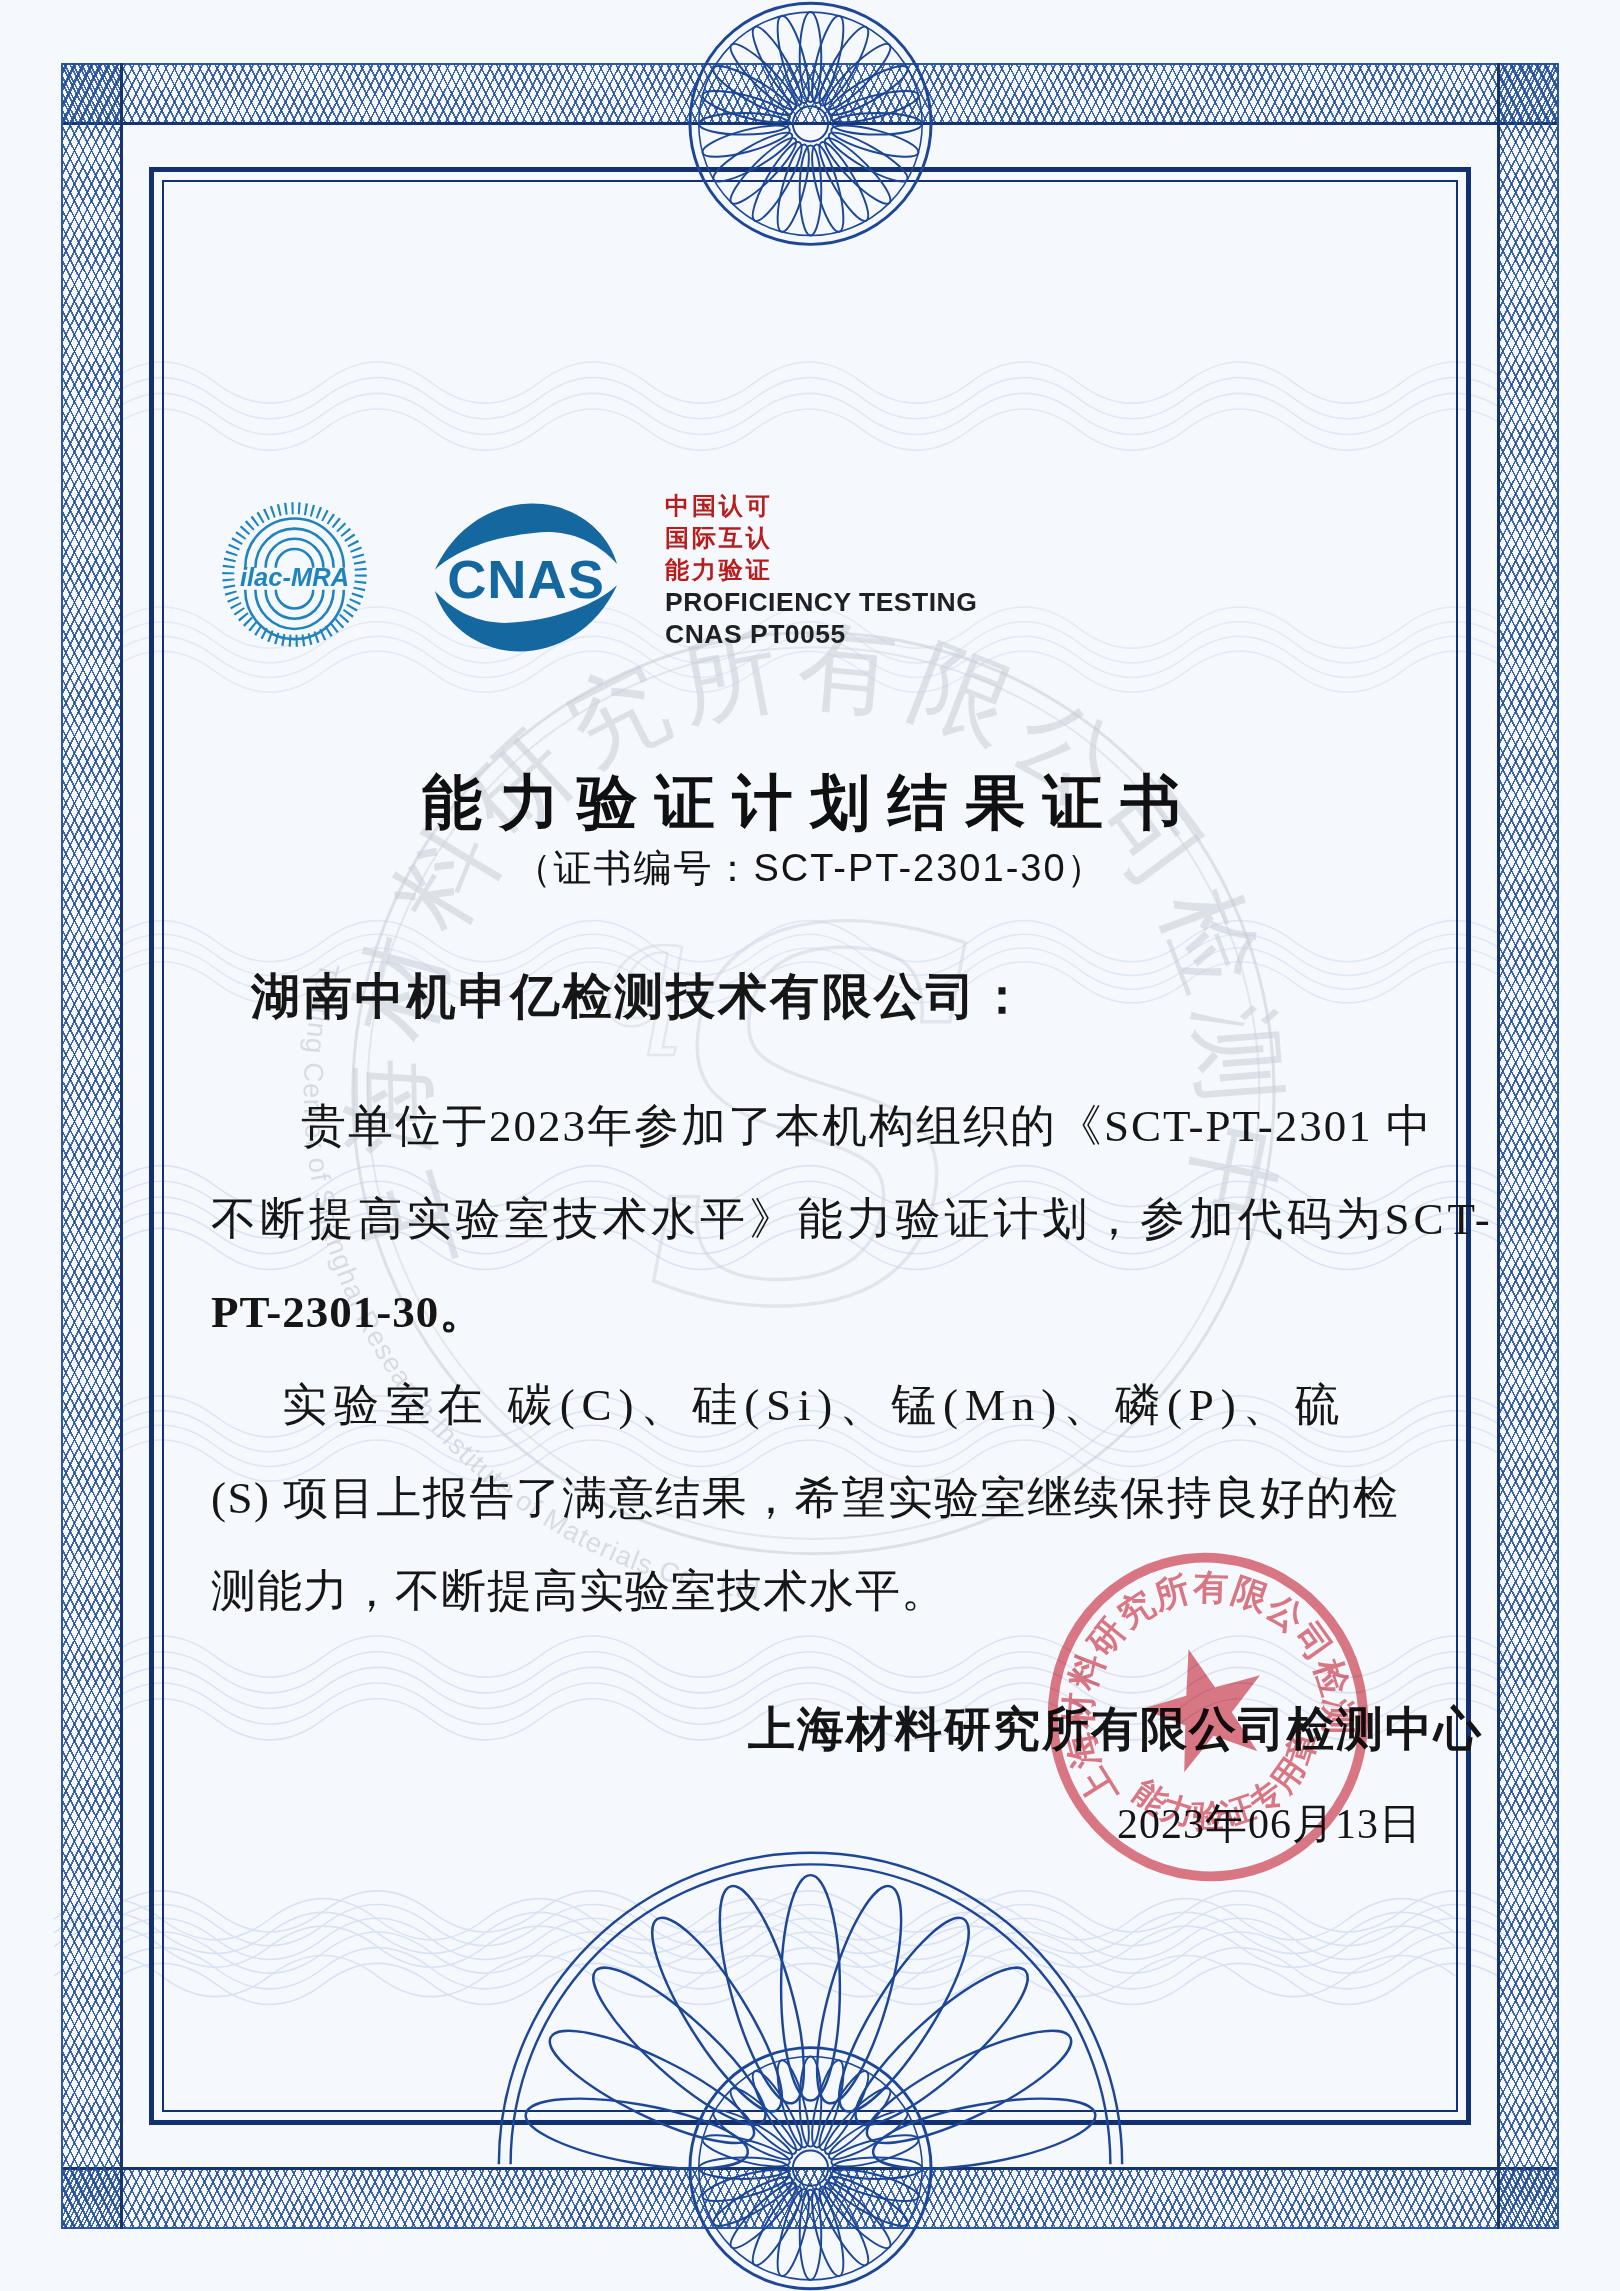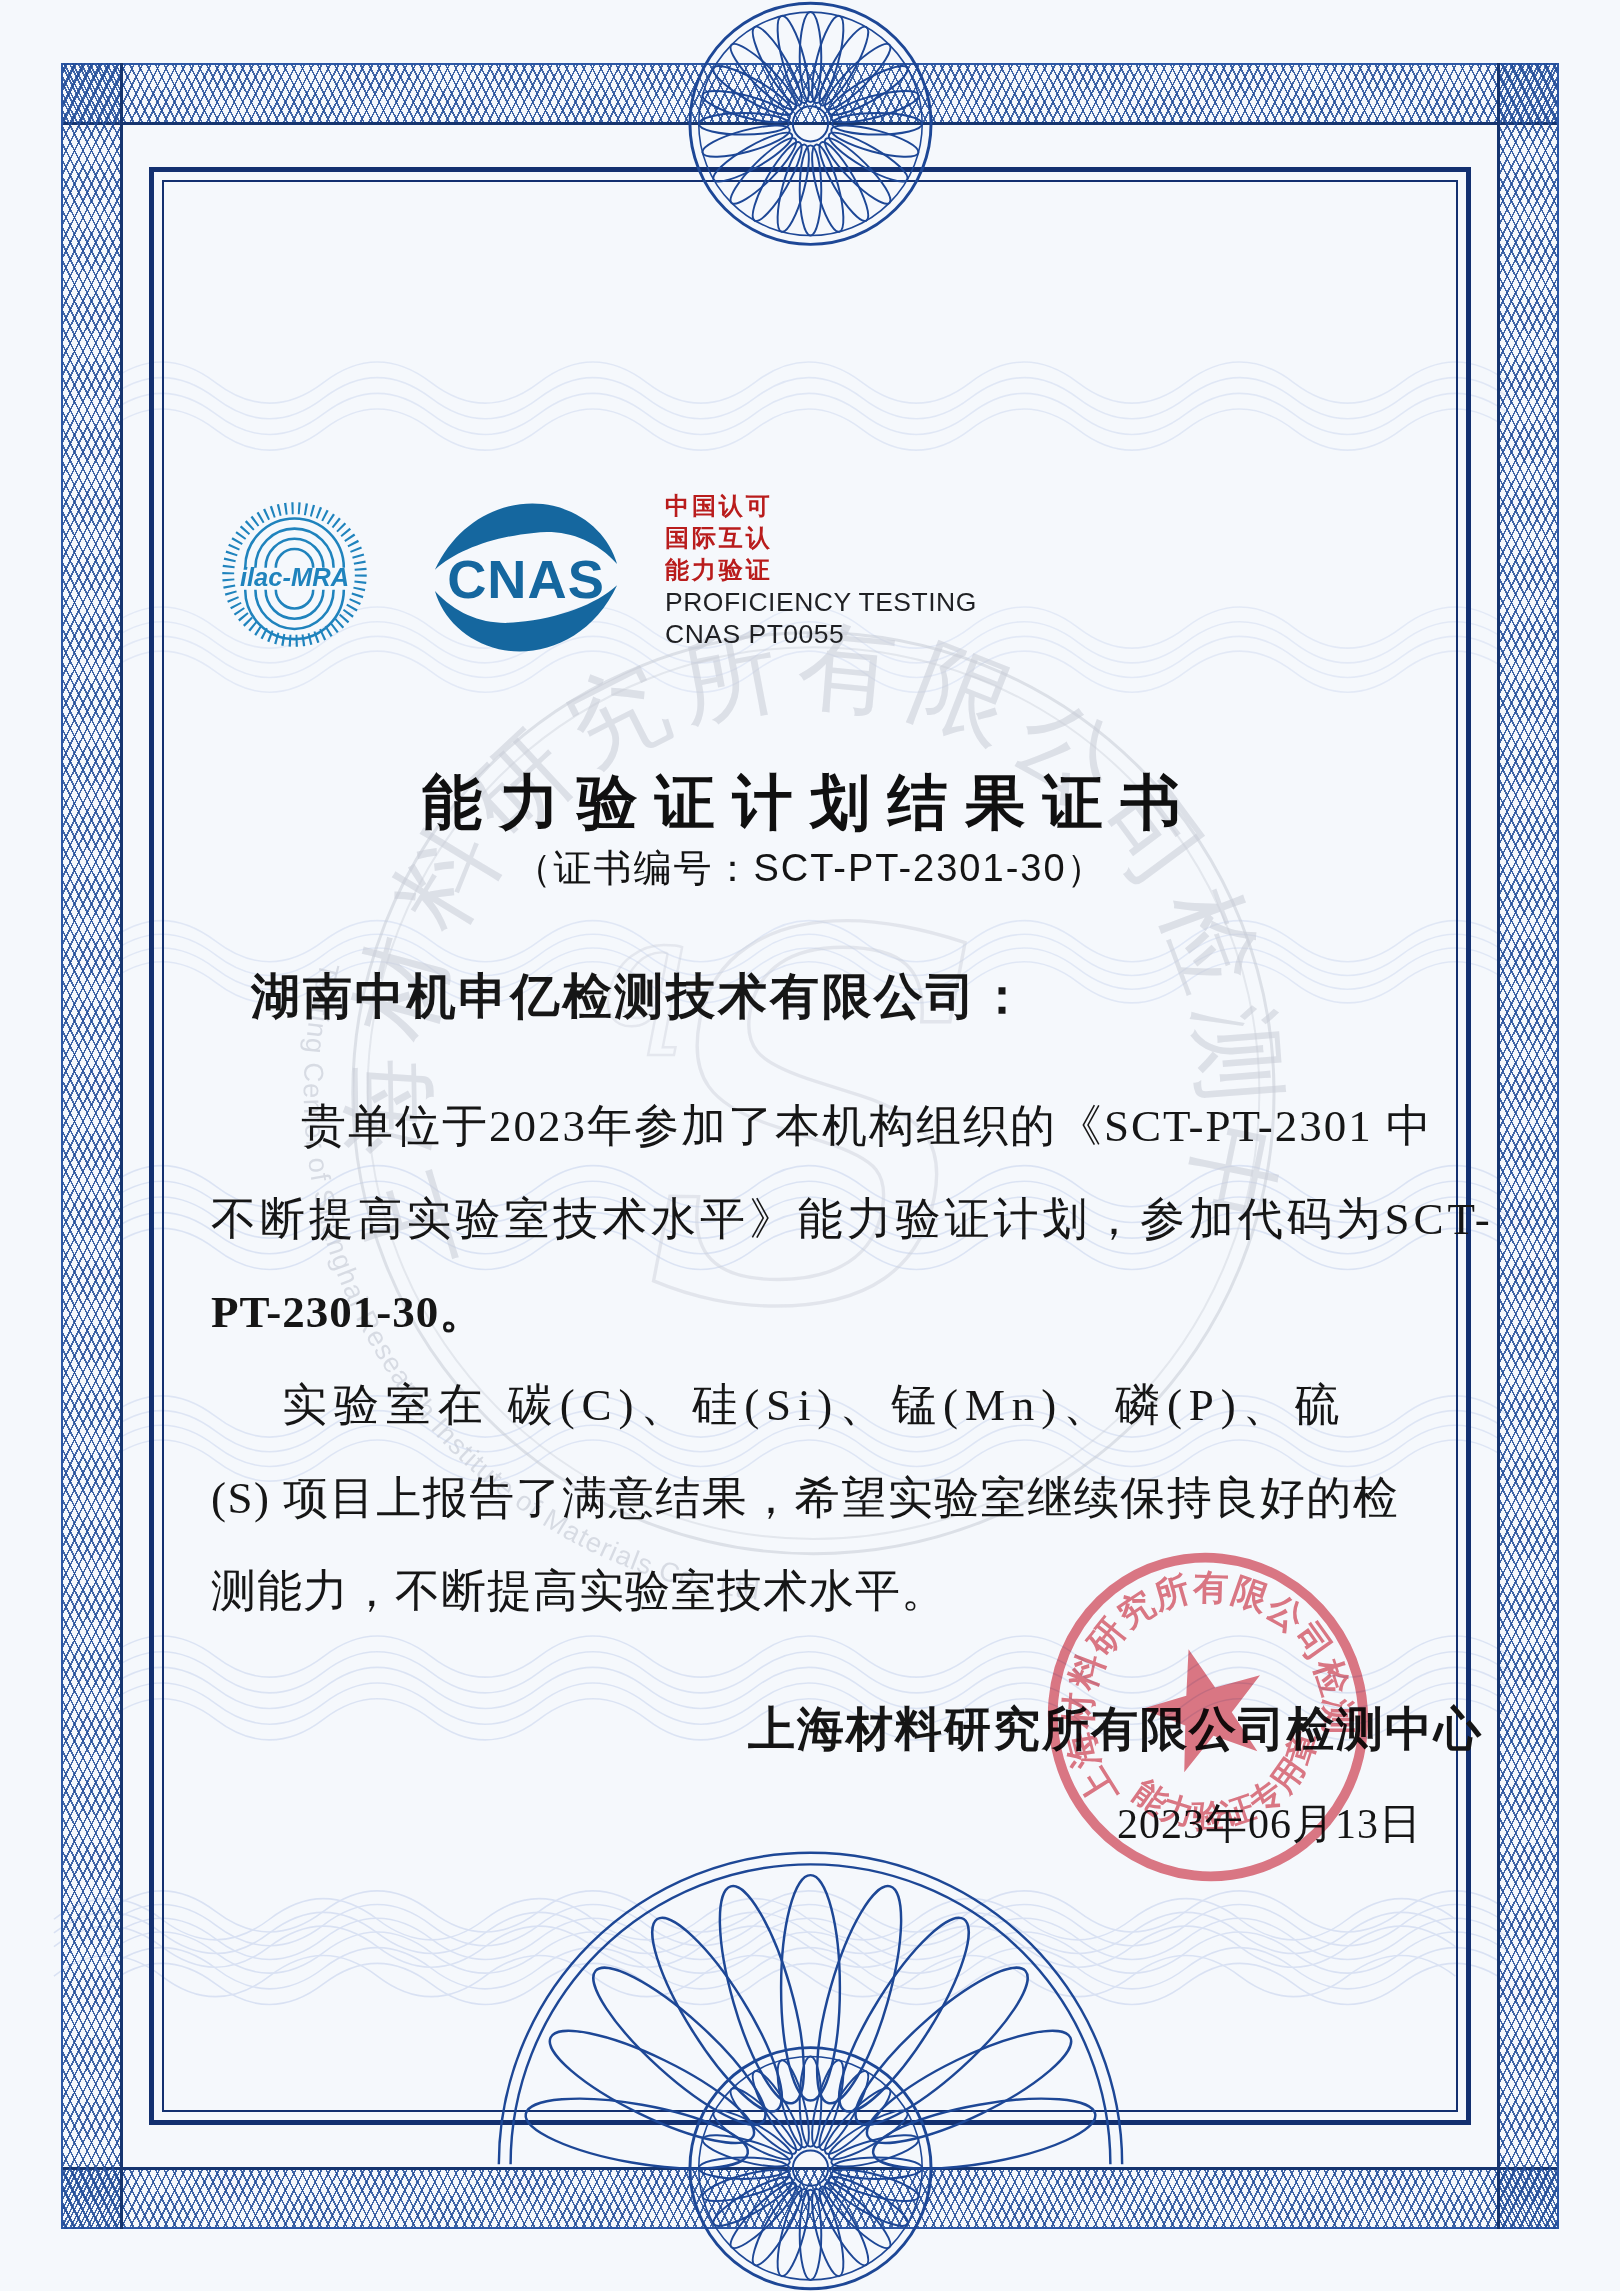--- a/index.html
+++ b/index.html
@@ -30,21 +30,21 @@
   #deco-layer{left:0;top:0;z-index:3;}
   .content{position:absolute;inset:0;z-index:4;}
   .seal-wrap{position:absolute;left:1012px;top:1521px;width:392px;height:392px;z-index:6;
              transform:rotate(-16deg);opacity:.84;mix-blend-mode:multiply;}
 
   
   .ilac{left:218px;top:490px;width:153px;height:169px;}
   .cnas{left:429px;top:500px;width:194px;height:155px;}
   .marks-text{left:665px;top:490px;line-height:32px;}
   .marks-text .cn{font-size:24px;font-weight:bold;color:#b91c1c;letter-spacing:2.9px;}
-  .marks-text .en{font-size:26.5px;font-weight:normal;color:#1f2023;letter-spacing:0.5px;}
+  .marks-text .en{font-size:26.5px;font-weight:bold;color:#1f2023;letter-spacing:0.5px;}
 
   
   .title{left:0;right:0;top:747px;text-align:center;font-size:60px;font-weight:bold;
          letter-spacing:17.6px;color:#101010;margin-top:16px;}
   .subtitle{left:0;right:0;top:843px;text-align:center;font-size:38px;color:#141414;
             letter-spacing:2px;font-weight:500;}
 
   
   .addressee{left:251px;top:964px;font-size:49px;font-weight:bold;letter-spacing:2.9px;color:#161616;}
   .bodytext{position:absolute;left:211px;width:1215px;top:1080px;

